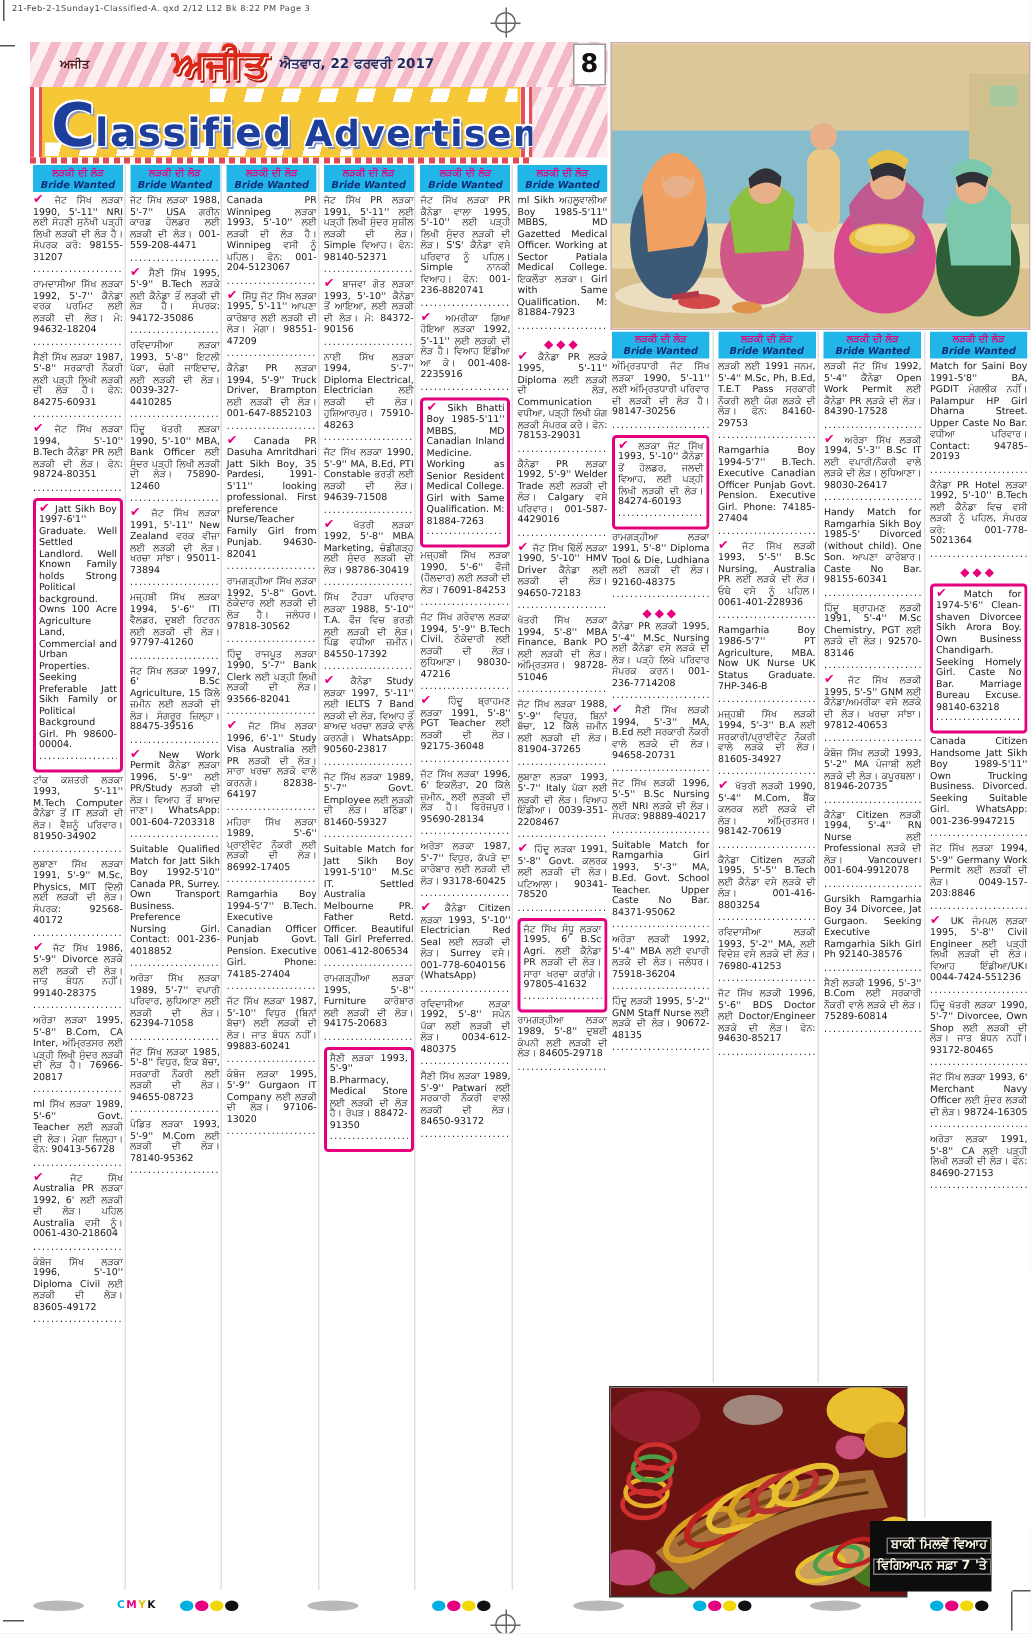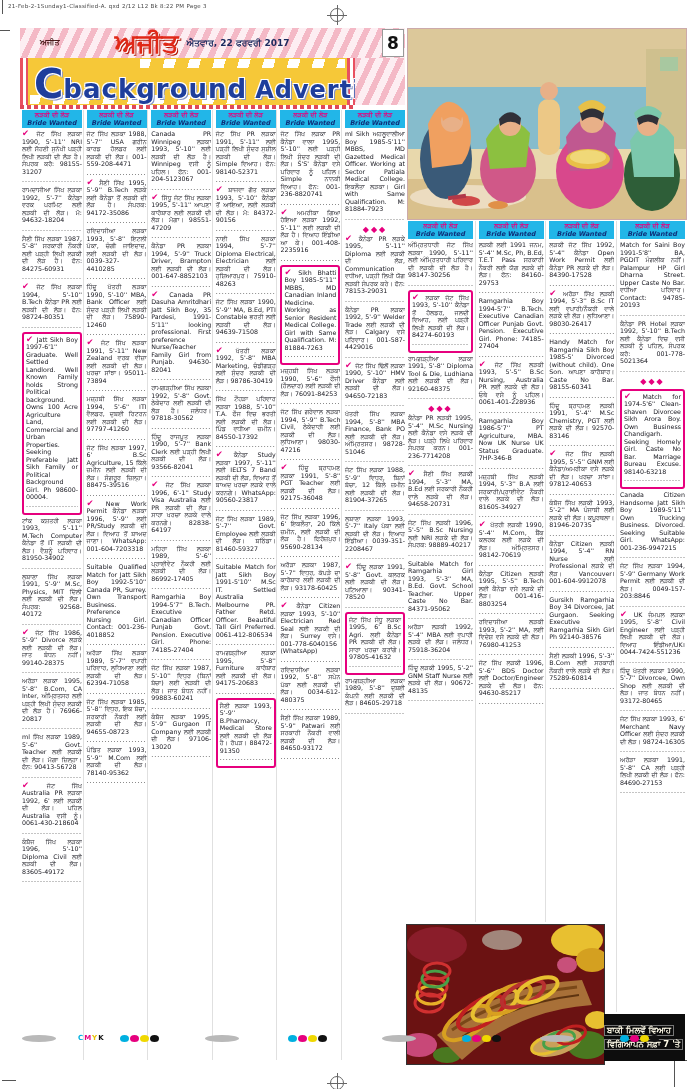--- a/index.html
+++ b/index.html
@@ -53,25 +53,25 @@
   .col-head{background:#22b6e8;text-align:center;padding:1px 0;margin-bottom:2px;}
   .col-head .pa{display:block;color:#e6007e;font-weight:bold;font-size:6.5px;line-height:8px;}
   .col-head .en{display:block;color:#0e2f7a;font-weight:bold;font-size:6.5px;line-height:8px;font-style:italic;}
   .ad{font-size:6.3px;line-height:7.5px;color:#16161e;text-align:justify;margin-bottom:1px;}
   .ad .check{color:#e6007e;font-size:8.5px;font-weight:bold;}
   .ad.boxed{border:2px solid #e6007e;border-radius:3px;padding:2px;margin:2px 0;}
   .tail{font-size:6.3px;line-height:8px;color:#111;overflow:hidden;white-space:nowrap;margin-bottom:2px;}
   .tail:before{content:"........................";letter-spacing:1px;}
   .ornament{color:#e6007e;text-align:center;font-size:8px;line-height:11px;font-weight:bold;letter-spacing:2px;}
   
-  .continuation{position:absolute;left:604px;top:1014px;width:81px;height:47px;background:#0d0d0d;
-     display:flex;flex-direction:column;align-items:flex-start;justify-content:center;gap:3px;}
+  .continuation{position:absolute;left:580px;top:1014px;width:81px;height:47px;background:#0d0d0d;
+     display:flex;flex-direction:column;align-items:flex-end;justify-content:center;gap:3px;}
   .continuation span{color:#fffbe8;font-weight:bold;font-size:8.5px;line-height:9px;white-space:nowrap;
      text-shadow:0 0 2px #000;border:1px solid #777;padding:0 2px;}
-  .colorbar{position:absolute;left:0;top:1034px;width:687px;height:10px;}
+  .colorbar{position:absolute;left:0;top:1066px;width:687px;height:10px;}
   .cmyk-label{position:absolute;font-size:7px;font-weight:bold;letter-spacing:1px;top:0;}
   .dotgroup{position:absolute;top:1px;display:flex;gap:1px;}
   .dotgroup i{width:9px;height:7px;border-radius:50%;display:block;}
   .smudge{position:absolute;top:1px;width:34px;height:7px;border-radius:50%;background:#b9b9b9;}
 </style>
 </head>
 <body>
 
 <div class="page">
 
@@ -92,21 +92,21 @@
     <span class="mast-date">ਐਤਵਾਰ, 22 ਫਰਵਰੀ 2017</span>
     <div class="page-num">8</div>
   </div>
 
   <div class="banner-zone">
     <div class="edge l"></div>
     <div class="edge r"></div>
     <div class="stripes top"></div>
     <div class="stripes bot"></div>
     <div class="banner-text">
-      <span class="bigc">C</span><span class="rest">background</span><span class="word2">Advertisement</span>
+      <span class="bigc">C</span><span class="rest">lassified</span><span class="word2">Advertisement</span>
     </div>
   </div>
   <div class="banner-side"></div>
   <div class="banner-bottom"></div>
 
   <svg class="top-art" viewBox="0 0 278 190">
     <rect width="278" height="190" fill="#e8d8ac"></rect>
     <rect width="278" height="58" fill="#dcc89a"></rect>
     <rect x="0" y="58" width="278" height="62" fill="#86bccc"></rect>
     <rect x="238" y="20" width="40" height="100" fill="#cfc08e"></rect>

